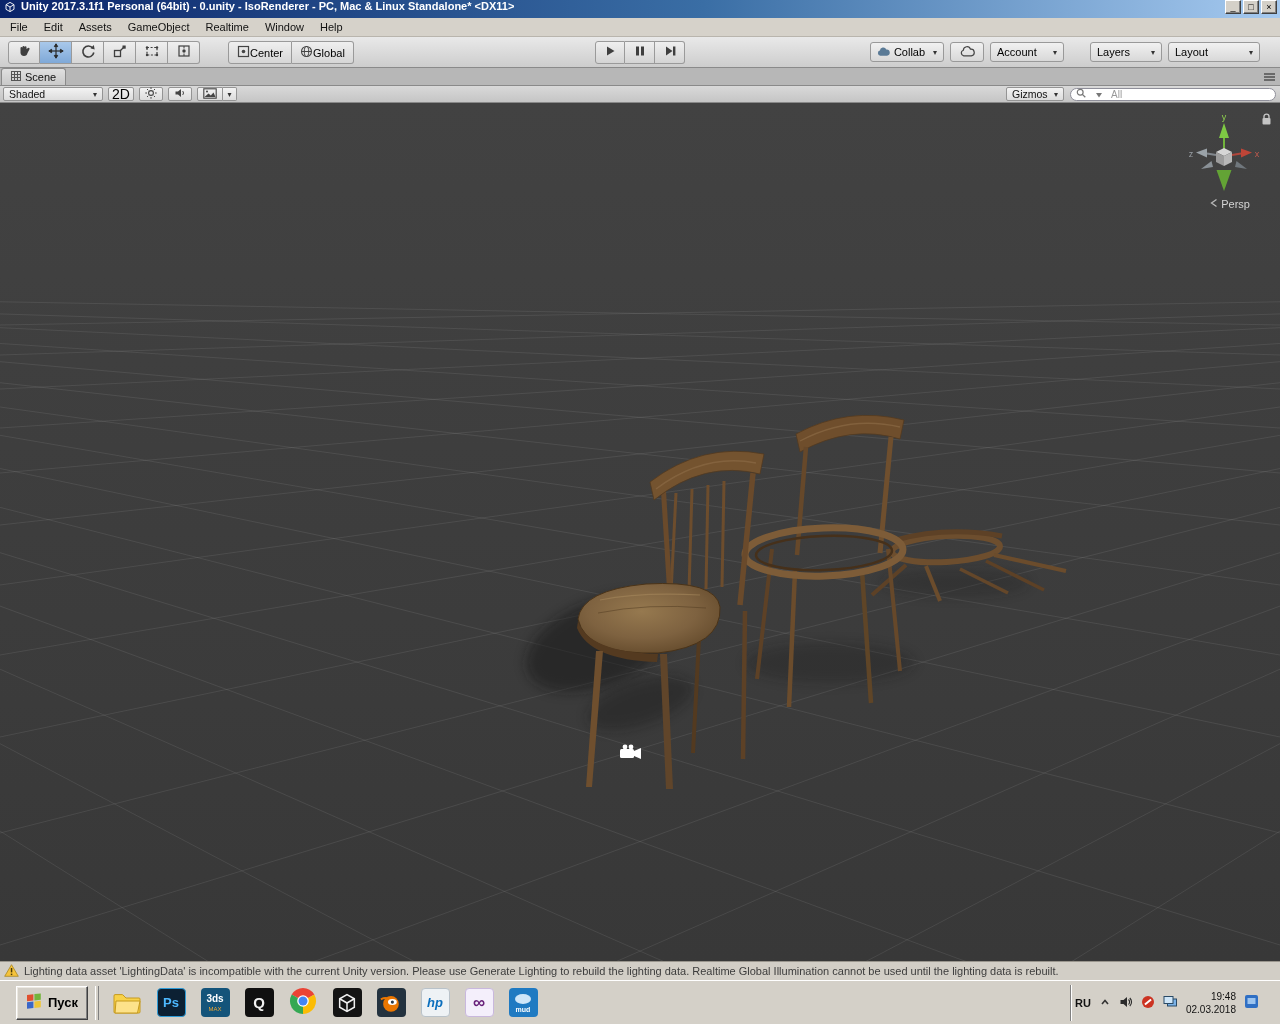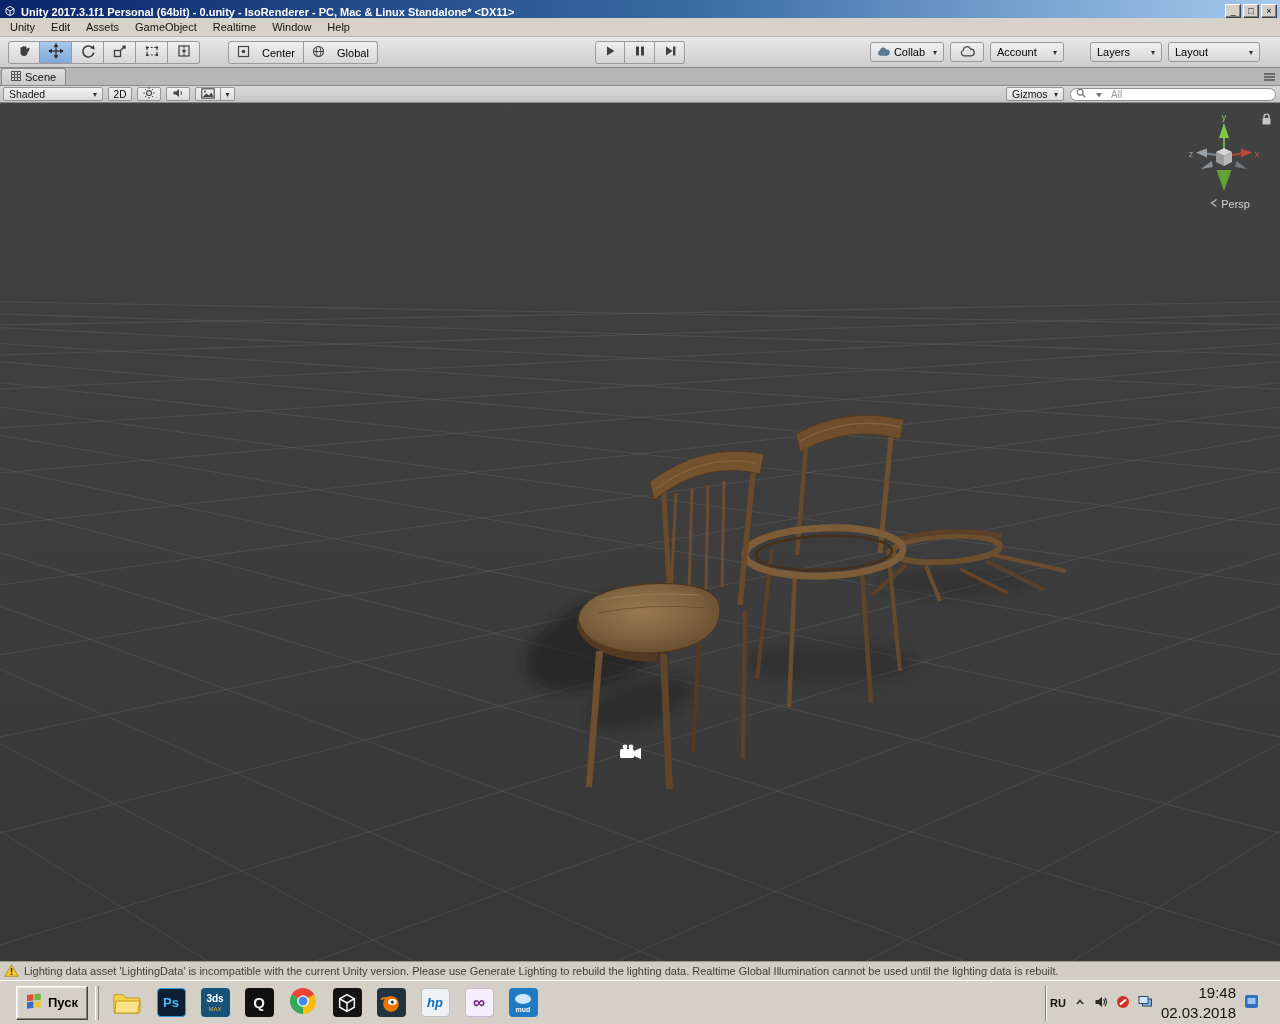--- a/index.html
+++ b/index.html
@@ -2,60 +2,60 @@
 <html><head>
 <meta charset="utf-8">
 <style>
   *{margin:0;padding:0;box-sizing:border-box}
   html,body{width:1280px;height:1024px}
   body{font-family:"Liberation Sans",sans-serif;font-size:11px;color:#111;overflow:hidden}
   .screen{position:relative;width:1280px;height:1024px;background:#d4d0c8;overflow:hidden}
   button{font-family:inherit;cursor:default}
 
   
-  .titlebar{height:18px;background:linear-gradient(to right,#0a246a,#3a6ea5 55%,#a6caf0);display:flex;align-items:flex-end;padding:0 3px}
+  .titlebar{height:18px;background:linear-gradient(to right,#0a246a,#3a6ea5 55%,#a6caf0);display:flex;align-items:flex-start;padding:0 3px}
   .win-icon{width:14px;height:14px;display:flex;align-items:center;justify-content:center}
   .win-title{flex:1;color:#fff;font-weight:bold;font-size:11px;margin-left:4px;white-space:nowrap;overflow:hidden}
   .win-buttons{display:flex;align-items:center}
   .winbtn{width:16px;height:14px;margin-left:2px;background:#d4d0c8;border:1px solid;border-color:#fff #404040 #404040 #fff;box-shadow:inset -1px -1px 0 #808080;font-size:9px;line-height:11px;text-align:center;padding:0;color:#000}
 
   
   .menubar{height:19px;background:#d6d2ca;display:flex;align-items:center;padding-left:2px;border-bottom:1px solid #b9b5ad}
   .menu-item{padding:3px 8px}
 
   
   .toolbar{height:31px;background:linear-gradient(#e9e9e9,#cdcdcd);border-bottom:1px solid #8a8a8a;position:relative}
   .tool-group{position:absolute;left:8px;top:4px;display:flex}
   .tool-btn{width:32px;height:23px;background:linear-gradient(#efefef,#d6d6d6);border:1px solid #9a9a9a;border-left-width:0;display:flex;align-items:center;justify-content:center;padding:0}
   .tool-btn:first-child{border-left-width:1px;border-radius:3px 0 0 3px}
   .tool-btn:last-child{border-radius:0 3px 3px 0}
   .tool-btn.selected{background:linear-gradient(#a9c8ea,#7fa9d8)}
   .pivot-group{position:absolute;left:228px;top:4px;display:flex}
-  .pivot-btn{height:23px;background:linear-gradient(#efefef,#d6d6d6);border:1px solid #9a9a9a;border-left-width:0;display:flex;align-items:center;gap:12px;padding:0 8px;font-size:11px}
+  .pivot-btn{height:23px;background:linear-gradient(#efefef,#d6d6d6);border:1px solid #9a9a9a;border-left-width:0;display:flex;align-items:center;gap:0;padding:0 8px;font-size:11px}
   .pivot-btn:first-child{border-left-width:1px;border-radius:3px 0 0 3px}
   .pivot-btn:last-child{border-radius:0 3px 3px 0}
   .play-group{position:absolute;left:50%;top:4px;transform:translateX(-50%);display:flex}
   .play-btn{width:30px;height:23px;background:linear-gradient(#efefef,#d4d4d4);border:1px solid #9a9a9a;border-left-width:0;display:flex;align-items:center;justify-content:center;padding:0}
   .play-btn:first-child{border-left-width:1px;border-radius:3px 0 0 3px}
   .play-btn:last-child{border-radius:0 3px 3px 0}
   .right-group{position:absolute;right:20px;top:5px;display:flex;align-items:center}
   .dd-btn{height:20px;border:1px solid #999;border-radius:3px;background:linear-gradient(#f1f1f1,#d8d8d8);display:flex;align-items:center;justify-content:space-between;font-size:11px;padding:0 6px;margin-left:6px}
   .caret{font-size:8px;color:#333;margin-left:4px}
   .gap-left{margin-left:26px}
 
   
   .tabstrip{height:18px;background:#b7b7b7;border-bottom:1px solid #8a8a8a;display:flex;align-items:flex-end;position:relative}
   .tab{height:17px;margin-left:1px;background:linear-gradient(#e0e0e0,#c9c9c9);border:1px solid #8a8a8a;border-bottom:none;border-radius:3px 3px 0 0;display:flex;align-items:center;gap:4px;padding:0 9px;font-size:11px}
   .tab-menu{position:absolute;right:4px;top:4px}
 
   
   .scene-toolbar{height:17px;background:linear-gradient(#d9d9d9,#c5c5c5);border-bottom:1px solid #888;display:flex;align-items:center;padding:0 2px;font-size:10.5px}
   .sv-dd{height:14px;border:1px solid #949494;border-radius:2px;background:linear-gradient(#f3f3f3,#dcdcdc);display:flex;align-items:center;justify-content:space-between;padding:0 5px}
   .sv-shaded{width:100px;margin-left:1px}
-  .sv-btn{height:14px;min-width:24px;margin-left:5px;border:1px solid #949494;border-radius:2px;background:linear-gradient(#f3f3f3,#dcdcdc);display:flex;align-items:center;justify-content:center;font-size:10px;padding:0 3px}
+  .sv-btn{height:14px;min-width:24px;margin-left:5px;border:1px solid #949494;border-radius:2px;background:linear-gradient(#f3f3f3,#dcdcdc);display:flex;align-items:center;justify-content:center;font-size:14px;padding:0 3px}
   .fx-group{display:flex;margin-left:5px}
   .fx-main{height:14px;width:26px;border:1px solid #949494;border-radius:2px 0 0 2px;background:linear-gradient(#f3f3f3,#dcdcdc);display:flex;align-items:center;justify-content:center;padding:0}
   .fx-caret{height:14px;width:14px;border:1px solid #949494;border-left:none;border-radius:0 2px 2px 0;background:linear-gradient(#f3f3f3,#dcdcdc);display:flex;align-items:center;justify-content:center;padding:0}
   .sv-spacer{flex:1}
   .sv-gizmos{width:58px;margin-right:6px}
   .searchbox{width:206px;height:13px;margin-right:2px;background:#fff;border:1px solid #8f8f9a;border-radius:8px;display:flex;align-items:center;padding:0 5px;gap:9px}
   .search-placeholder{color:#999;font-size:10px}
 
   
   .viewport{position:relative;height:858px;background:#3b3b3b}
@@ -75,21 +75,21 @@
   .taskbar{height:44px;background:#d4d0c8;border-top:1px solid #fff;display:flex;align-items:center;padding:0 16px}
   .bevel{background:#d4d0c8;border:1px solid;border-color:#fff #404040 #404040 #fff;box-shadow:inset -1px -1px 0 #808080,inset 1px 1px 0 #ece9e2}
   .start-btn{height:34px;display:flex;align-items:center;gap:6px;padding:0 9px;font-weight:bold;font-size:13px}
   .handle{width:4px;height:34px;margin-left:7px;box-shadow:inset 1px 0 0 #fff,inset -1px 0 0 #808080}
   .quick-launch{display:flex;align-items:center;gap:8px;margin-left:10px}
   .ql-btn{width:36px;height:38px;background:transparent;border:none;display:flex;align-items:center;justify-content:center;padding:0}
   .tile{width:29px;height:29px;border-radius:4px;display:flex;flex-direction:column;align-items:center;justify-content:center;line-height:1}
   .taskbar-middle{flex:1;height:34px}
   .tray{display:flex;align-items:center;gap:8px;height:36px;padding:0 5px;box-shadow:inset 1px 0 0 #808080,inset 2px 0 0 #fff}
   .lang{font-weight:bold;font-size:11px}
-  .clock{font-size:15px;text-align:right;line-height:1.3}
+  .clock{font-size:10px;text-align:right;line-height:1.3}
 </style>
 </head>
 <body>
 
 <div class="screen">
 
   <div class="titlebar">
     <span class="win-icon">
       <svg width="12" height="12" viewBox="0 0 26 26">
           <g stroke="#fff" stroke-width="2" fill="none">
@@ -102,21 +102,21 @@
     </span>
     <span class="win-title">Unity 2017.3.1f1 Personal (64bit) - 0.unity - IsoRenderer - PC, Mac &amp; Linux Standalone* &lt;DX11&gt;</span>
     <span class="win-buttons">
       <button class="winbtn">_</button>
       <button class="winbtn">□</button>
       <button class="winbtn">×</button>
     </span>
   </div>
 
   <div class="menubar">
-    <span class="menu-item">Unity</span>
+    <span class="menu-item">File</span>
     <span class="menu-item">Edit</span>
     <span class="menu-item">Assets</span>
     <span class="menu-item">GameObject</span>
     <span class="menu-item">Realtime</span>
     <span class="menu-item">Window</span>
     <span class="menu-item">Help</span>
   </div>
 
   <div class="toolbar">
     <div class="tool-group">

